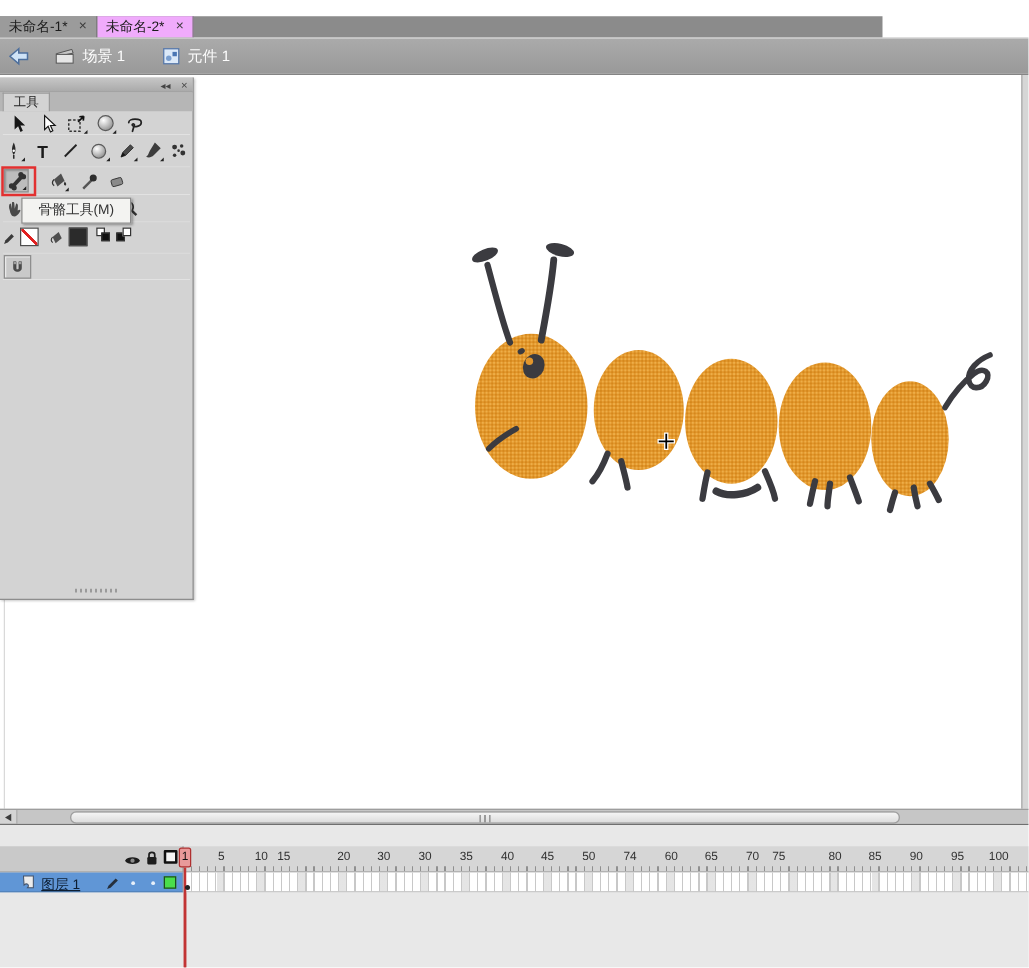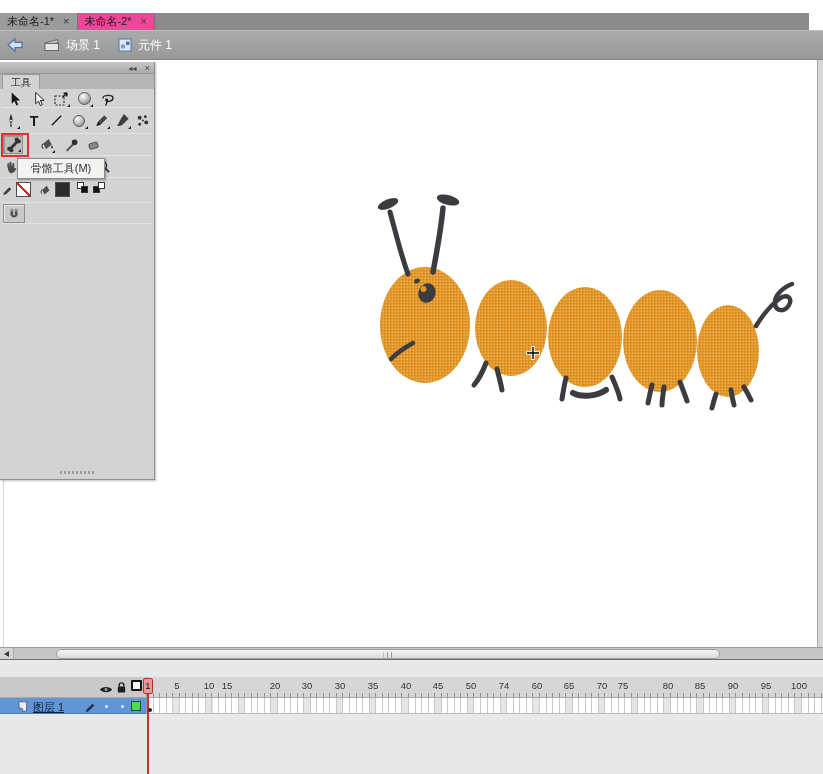--- a/index.html
+++ b/index.html
@@ -8,24 +8,24 @@
   .app { position:relative; width:823px; height:774px; background:#fff; overflow:hidden; }
   .abs { position:absolute; }
 
   
   .menubar { left:0; top:0; width:823px; height:13px; background:linear-gradient(#b4b4b4,#989898);
              display:flex; align-items:center; font-size:11px; line-height:13px; color:#151515; z-index:30; }
   .logo { font-weight:bold; font-style:italic; font-size:12px; color:#8b1c1c; padding:0 10px 0 5px; }
   .menu-item { padding:0 8px; white-space:nowrap; cursor:default; }
 
   
-  .doctabs { left:0; top:13px; width:809px; height:17px; background:#8b8b8b; display:flex; z-index:30; }
+  .doctabs { left:0; top:13px; width:706px; height:17px; background:#8b8b8b; display:flex; z-index:30; }
   .doctab { height:17px; padding:0 7px; display:flex; align-items:center; gap:9px; font-size:11px;
             color:#1c1c1c; background:#9b9b9b; border-right:1px solid #757575; }
-  .doctab.active { background:#ec4899; }
+  .doctab.active { background:#f0abfc; }
   .tabx { color:#3a3a3a; font-size:11px; line-height:11px; }
 
   
   .editbar { left:0; top:30px; width:823px; height:30px; background:linear-gradient(#aaaaaa,#999999);
              border-top:1px solid #bdbdbd; border-bottom:1px solid #848484; display:flex; align-items:center;
              color:#fdfdfd; font-size:12px; z-index:30; }
   .editbar .crumb { margin-right:14px; display:flex; align-items:center; gap:6px; }
 
   
   .stage { left:0; top:60px; width:823px; height:587px; background:#ffffff; z-index:1; }
@@ -127,21 +127,21 @@
         <path d="M9 2 L2 8 L9 14 L9 10.6 L16 10.6 L16 5.4 L9 5.4 Z" fill="#cfe3f7" stroke="#4d6f9d" stroke-width="1.2"></path>
       </svg>
     </span>
     <span class="crumb" style="margin-left:6px">
       <svg width="16" height="14" viewBox="0 0 16 14">
         <path d="M1 5 L13.5 1.5 L14.5 4.5 L2 7 Z" fill="#c7c7c7" stroke="#555" stroke-width="0.8"></path>
         <rect x="1" y="5.5" width="13.5" height="7" fill="#e6e6e6" stroke="#555" stroke-width="0.8"></rect>
       </svg>
       <span>场景 1</span>
     </span>
-    <span class="crumb" style="margin-left:4px">
+    <span class="crumb" style="margin-left:16px">
       <svg width="14" height="14" viewBox="0 0 14 14">
         <rect x="1" y="1" width="12" height="12" fill="#dce9f8" stroke="#5577aa"></rect>
         <circle cx="5" cy="8.5" r="2.2" fill="#7a9fd0"></circle>
         <rect x="8" y="3.5" width="3.5" height="3.5" fill="#4b76b3"></rect>
       </svg>
       <span>元件 1</span>
     </span>
   </div>
 
   <div class="abs stage">

